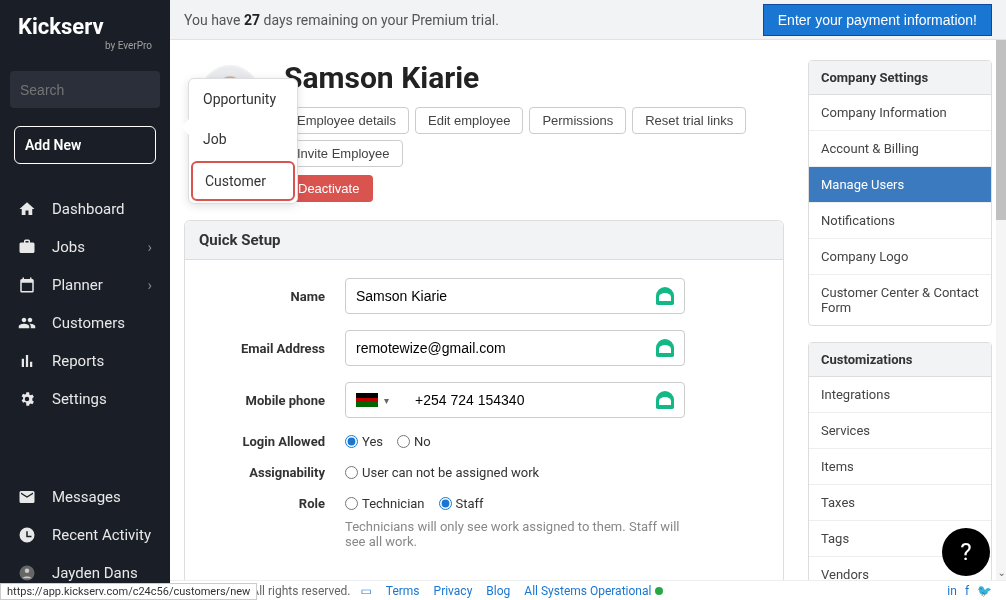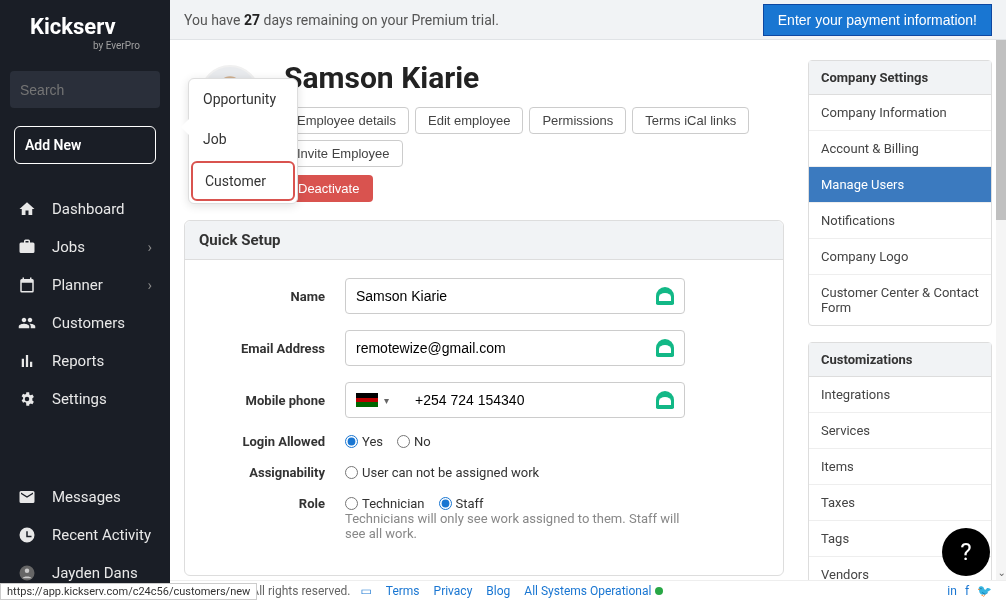--- a/index.html
+++ b/index.html
@@ -1,20 +1,20 @@
 <!DOCTYPE html>
 <html><head>
 <meta charset="utf-8">
 <style>
 * { box-sizing: border-box; margin: 0; padding: 0; }
 body { font-family: -apple-system, BlinkMacSystemFont, "Segoe UI", Roboto, Arial, sans-serif; font-size: 14px; color: #333; background: #fff; width: 1006px; height: 600px; overflow: hidden; position: relative; }
 
 
 .sidebar { position: absolute; left: 0; top: 0; width: 170px; height: 600px; background: #1a1e26; color: #fff; display: flex; flex-direction: column; }
-.logo-area { padding: 16px 30px 8px; }
+.logo-area { padding: 16px 18px 8px; }
 .logo-text { font-size: 22px; font-weight: 700; color: #fff; line-height: 1; }
 .logo-sub { font-size: 10px; color: #a0a0a0; text-align: right; margin-top: 2px; }
 .search-box { margin: 12px 10px; background: #2a2f3a; border-radius: 4px; display: flex; align-items: center; padding: 8px 10px; }
 .search-box input { background: transparent; border: none; color: #888; font-size: 14px; flex: 1; outline: none; }
 .search-box .icon { color: #888; }
 .add-new { margin: 6px 14px 14px; border: 1px solid #fff; border-radius: 6px; padding: 10px; font-weight: 600; font-size: 14px; cursor: pointer; }
 .nav-items { padding: 12px 0; }
 .nav-item { display: flex; align-items: center; padding: 10px 18px; color: #e8e8e8; font-size: 15px; cursor: pointer; }
 .nav-item .icon { width: 20px; margin-right: 14px; display: inline-flex; }
 .nav-item .chev { margin-left: auto; color: #888; }
@@ -57,21 +57,21 @@
 .form-field { flex: 1; }
 .text-input { width: 340px; border: 1px solid #ccc; border-radius: 4px; padding: 8px 10px; font-size: 14px; display: flex; align-items: center; position: relative; }
 .text-input input { border: none; outline: none; flex: 1; font-size: 14px; background: transparent; }
 .badge-icon { width: 18px; height: 18px; background: #12b886; border-radius: 50% 50% 10% 10%; position: relative; margin-left: 6px; }
 .badge-icon::before { content: ''; position: absolute; left: 3px; top: 6px; width: 12px; height: 8px; background: #fff; border-radius: 50% 50% 0 0; }
 .flag { width: 22px; height: 14px; background: linear-gradient(to bottom, #000 33%, #b00 33%, #b00 66%, #060 66%); margin-right: 6px; display: inline-block; }
 .flag-chev { font-size: 10px; color: #666; margin-right: 6px; }
 .radio-group { display: flex; gap: 14px; align-items: center; }
 .radio-opt { display: flex; gap: 4px; font-size: 13px; }
 .radio-opt input { accent-color: #1976d2; }
-.hint { color: #888; font-size: 13px; margin-top: 0; max-width: 340px; }
+.hint { color: #888; font-size: 13px; margin-top: 8px; max-width: 340px; }
 
 
 .side-panel { border: 1px solid #ddd; border-radius: 4px; margin-bottom: 16px; }
 .side-header { background: #f1f3f5; border-bottom: 1px solid #ddd; padding: 9px 12px; font-weight: 700; font-size: 13px; color: #333; }
 .side-item { padding: 10px 12px; border-bottom: 1px solid #eee; font-size: 13px; color: #444; cursor: pointer; }
 .side-item:last-child { border-bottom: none; }
 .side-item.active { background: #3b7abf; color: #fff; }
 
 
 .footer { position: absolute; left: 170px; right: 0; bottom: 0; height: 20px; background: #fff; border-top: 1px solid #eee; display: flex; align-items: center; padding: 0 14px; font-size: 12px; color: #666; }
@@ -206,21 +206,21 @@
       <svg viewBox="0 0 60 60">
           <circle cx="30" cy="22" r="12" fill="#d0b090"></circle>
           <path d="M10 60 Q30 40 50 60" fill="#d0b090"></path>
         </svg>
     </div>
     <h1 class="page-title">Samson Kiarie</h1>
     <div class="action-row">
       <button class="action-btn">Employee details</button>
       <button class="action-btn">Edit employee</button>
       <button class="action-btn">Permissions</button>
-      <button class="action-btn">Terms iCal links</button>
+      <button class="action-btn">Reset trial links</button>
       <button class="action-btn">Invite Employee</button>
     </div>
     <div class="deactivate-row">
       <button class="deactivate-btn">Deactivate</button>
     </div>
 
     <div class="panel">
       <div class="panel-header">Quick Setup</div>
       <div class="panel-body">
         <div class="form-row">

